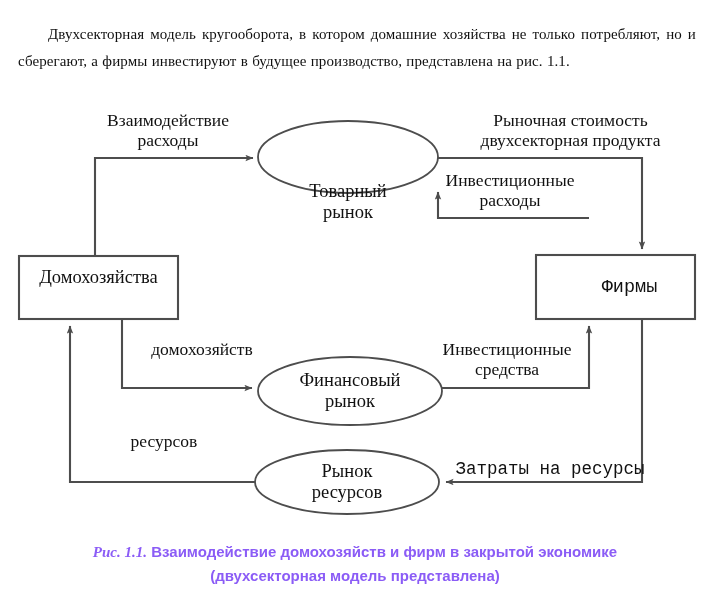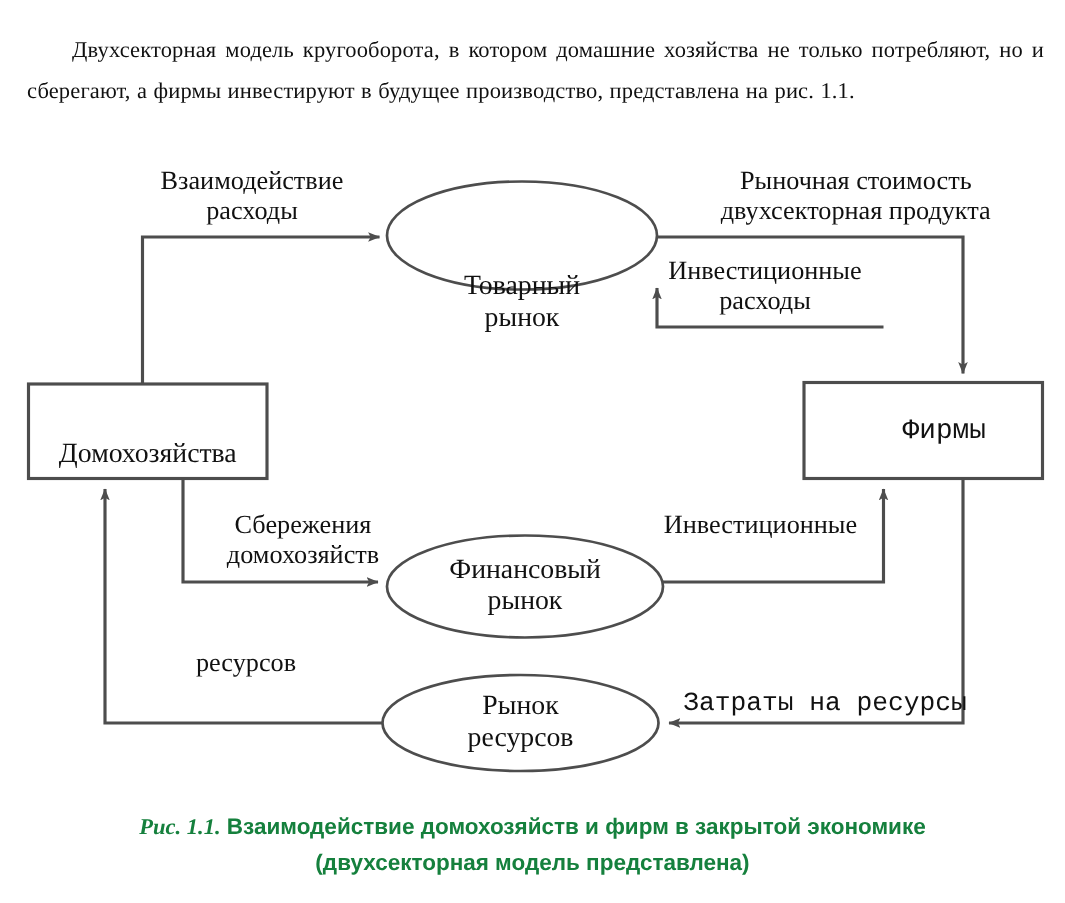--- a/index.html
+++ b/index.html
@@ -65,21 +65,21 @@
   #figure-caption {
     position: absolute;
     left: 40px;
     top: 540px;
     width: 630px;
     text-align: center;
     font-family: "Liberation Sans", "DejaVu Sans", sans-serif;
     font-size: 15px;
     font-weight: bold;
     line-height: 23px;
-    color: #15803d;
+    color: #8b5cf6;
   }
   #figure-caption .cap-num {
     font-family: "Liberation Serif", "DejaVu Serif", serif;
     font-style: italic;
     font-weight: bold;
   }
   #figure-caption .cap-line2 { display: block; }
 </style>
 </head>
 <body>
@@ -122,21 +122,21 @@
       <path d="M122,223 L122,292 L252,292" marker-end="url(#arrow-r)"></path>
 
       <path d="M442,292 L589,292 L589,230" marker-end="url(#arrow-u)"></path>
 
       <path d="M255,386 L70,386 L70,230" marker-end="url(#arrow-u)"></path>
 
       <path d="M642,223 L642,386 L446,386" marker-end="url(#arrow-l)"></path>
     </g>
   </svg>
 
-  <div class="node-label" style="left:19px; top:197px; width:159px;">
+  <div class="node-label" style="left:19px; top:171px; width:159px;">
     <span>Домохозяйства</span>
   </div>
 
   <div class="node-label" style="left:536px; top:181px; width:187px;font-family:Liberation Mono, monospace;">
     <span>Фирмы</span>
   </div>
 
   <div class="node-label" style="left:258px; top:40px; width:180px;margin-top:45px;">
     <div>Товарный</div>
     <div>рынок</div>
@@ -161,26 +161,26 @@
     <div>Рыночная стоимость</div>
     <div>двухсекторная продукта</div>
   </div>
 
   <div class="edge-label" style="left:423px; top:74px; width:174px;">
     <div>Инвестиционные</div>
     <div>расходы</div>
   </div>
 
   <div class="edge-label" style="left:128px; top:243px; width:148px;">
-    <div>Сбережения</div>
     <div>домохозяйств</div>
   </div>
 
   <div class="edge-label" style="left:424px; top:243px; width:166px;">
     <div>Инвестиционные</div>
+    <div>средства</div>
   </div>
 
   <div class="edge-label" style="left:70px; top:335px; width:188px;">
     <div>ресурсов</div>
   </div>
 
   <div class="edge-label" style="left:455px; top:363px; width:190px;font-family:Liberation Mono, monospace;">
     <div>Затраты на ресурсы</div>
   </div>
 

